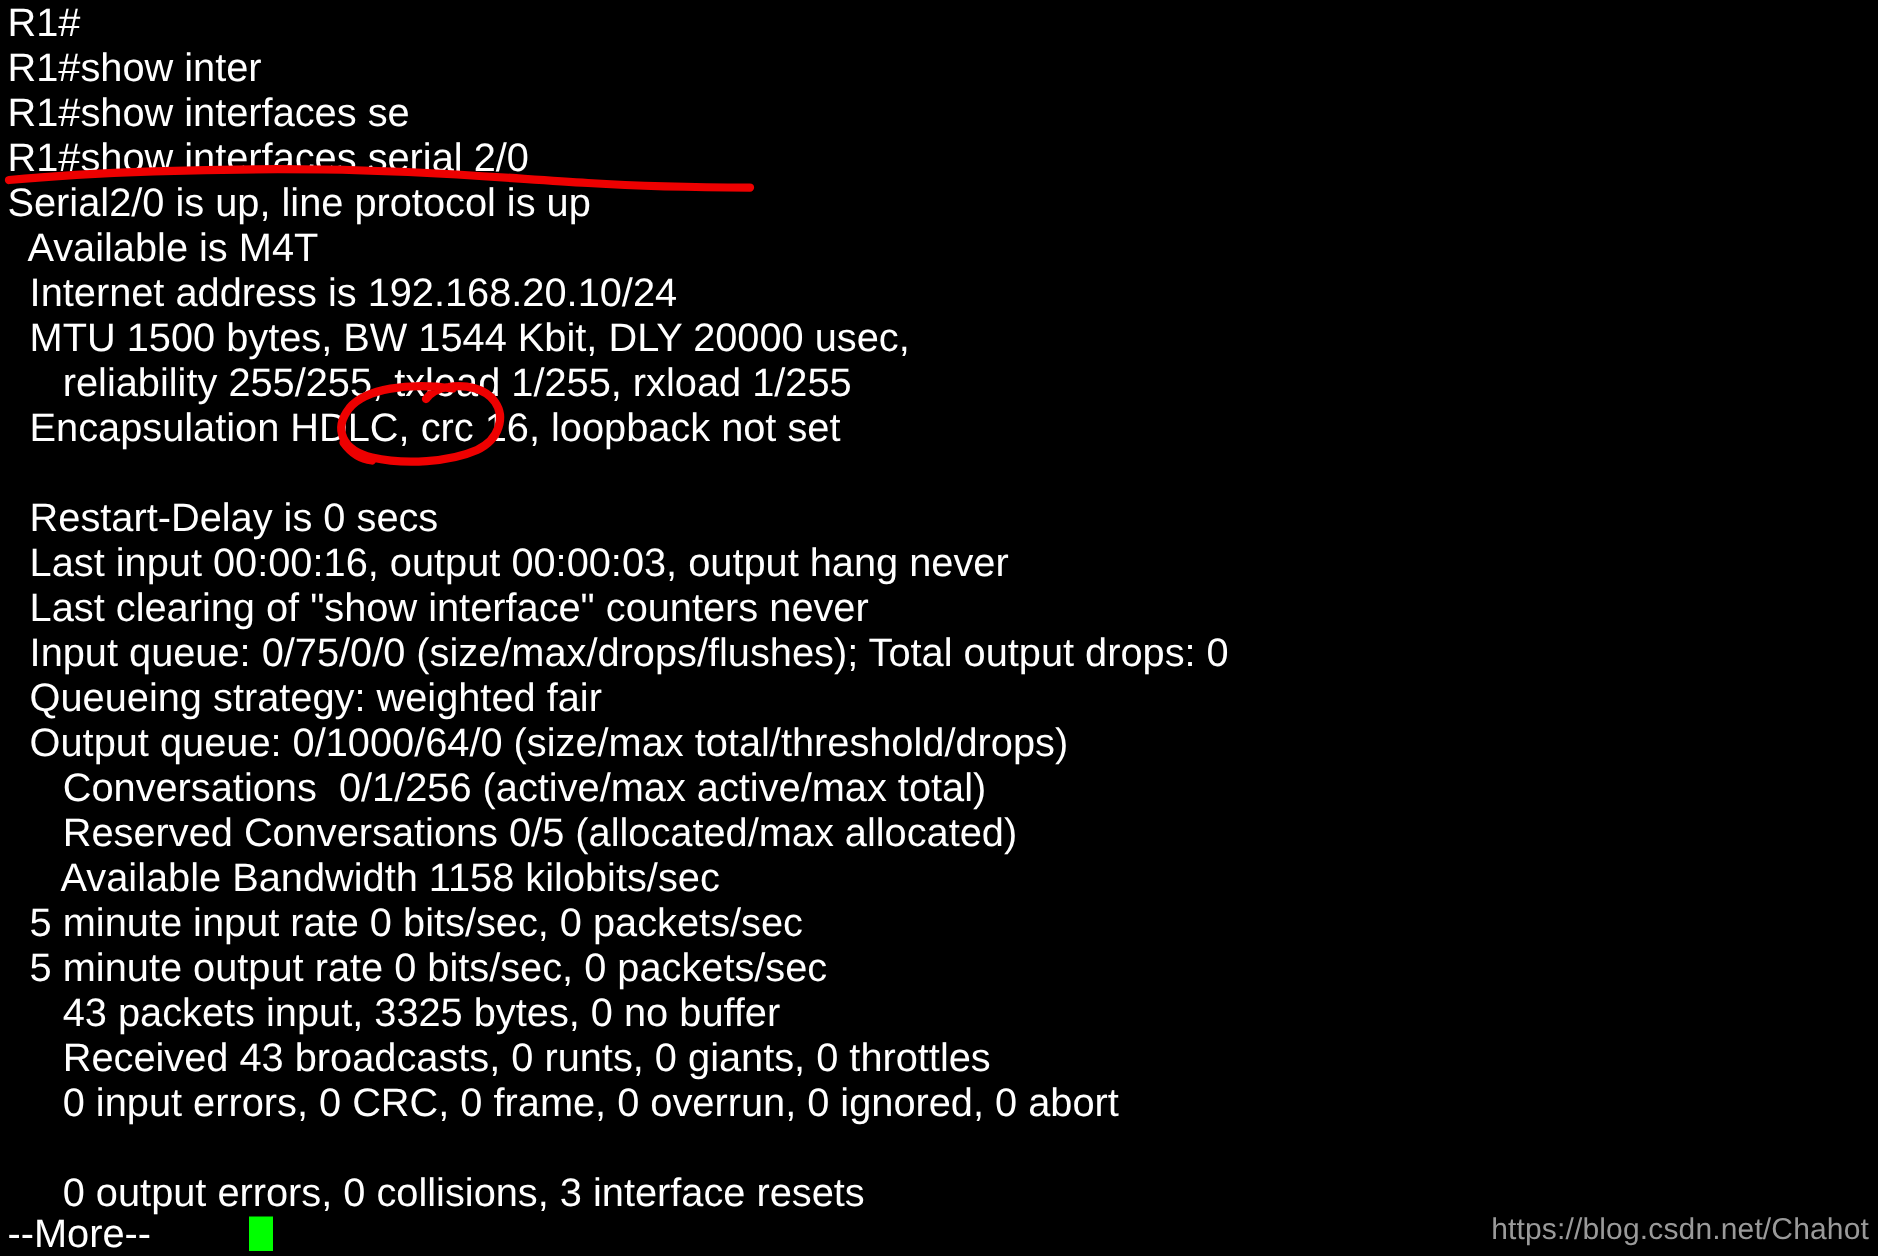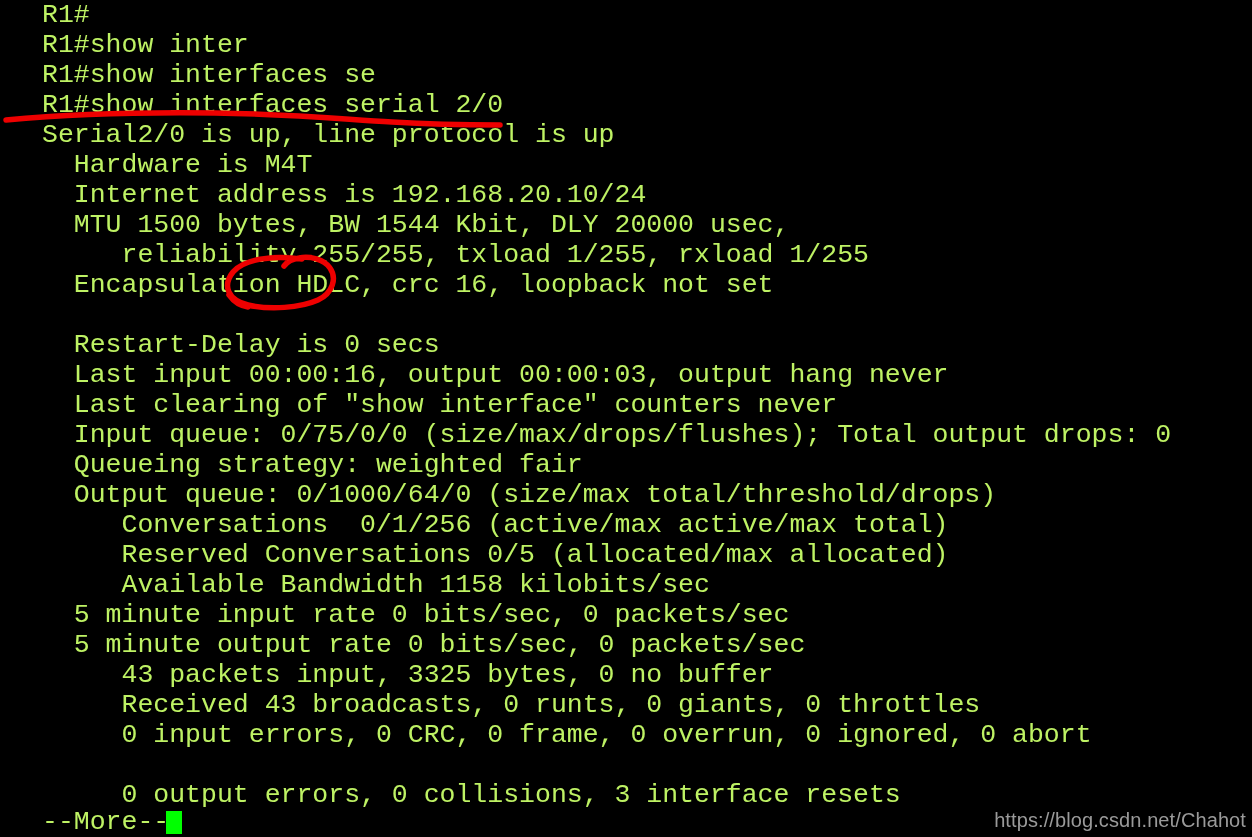--- a/index.html
+++ b/index.html
@@ -23,24 +23,23 @@
     height: 837px;
     padding: 0;
   }
   .tline {
     position: absolute;
     left: 5px;
     height: 30px;
     line-height: 30px;
     font-size: 26.5px;
     letter-spacing: 0px;
-    color: #bef264;
+    color: #ffffff;
     white-space: pre;
-    font-family: Liberation Mono, monospace;
-    margin-left: 37px;
+    font-family: Liberation Sans, sans-serif;
     -webkit-font-smoothing: antialiased;
   }
   
   #annotations {
     position: absolute;
     left: 0;
     top: 0;
     width: 1252px;
     height: 837px;
     pointer-events: none;
@@ -68,21 +67,21 @@
 <body>
 
 <div id="screen">
 
   <div id="terminal">
     <div class="tline" style="top:0px">R1#</div>
     <div class="tline" style="top:30px">R1#show inter</div>
     <div class="tline" style="top:60px">R1#show interfaces se</div>
     <div class="tline" style="top:90px">R1#show interfaces serial 2/0</div>
     <div class="tline" style="top:120px">Serial2/0 is up, line protocol is up</div>
-    <div class="tline" style="top:150px">  Hardware is M4T</div>
+    <div class="tline" style="top:150px">  Available is M4T</div>
     <div class="tline" style="top:180px">  Internet address is 192.168.20.10/24</div>
     <div class="tline" style="top:210px">  MTU 1500 bytes, BW 1544 Kbit, DLY 20000 usec,</div>
     <div class="tline" style="top:240px">     reliability 255/255, txload 1/255, rxload 1/255</div>
     <div class="tline" style="top:270px">  Encapsulation HDLC, crc 16, loopback not set</div>
     <div class="tline" style="top:330px">  Restart-Delay is 0 secs</div>
     <div class="tline" style="top:360px">  Last input 00:00:16, output 00:00:03, output hang never</div>
     <div class="tline" style="top:390px">  Last clearing of "show interface" counters never</div>
     <div class="tline" style="top:420px">  Input queue: 0/75/0/0 (size/max/drops/flushes); Total output drops: 0</div>
     <div class="tline" style="top:450px">  Queueing strategy: weighted fair</div>
     <div class="tline" style="top:480px">  Output queue: 0/1000/64/0 (size/max total/threshold/drops)</div>

